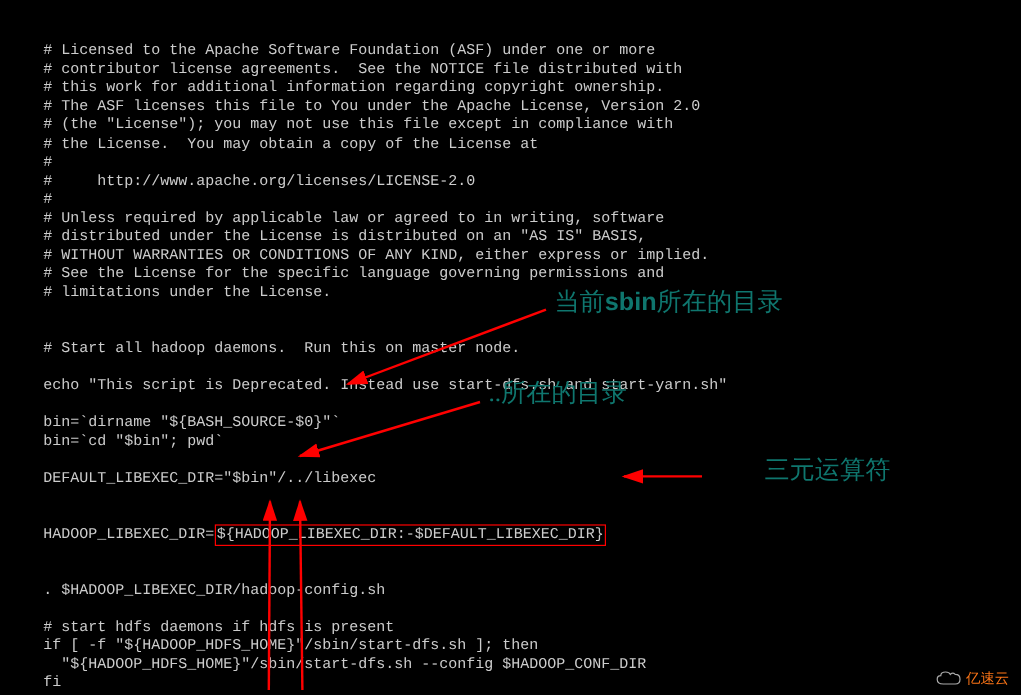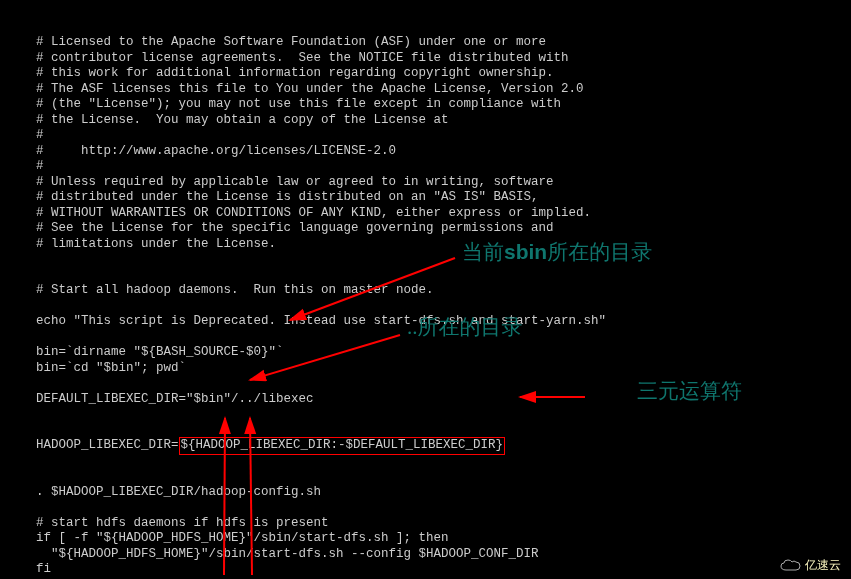--- a/index.html
+++ b/index.html
@@ -53,21 +53,21 @@
     align-items: center;
     gap: 3px;
   }
   .watermark .cloud {
     width: 22px;
     height: 14px;
     position: relative;
   }
   .watermark .cloud svg { display: block; }
   .watermark .wmtext {
-    color: #fef9c3;
+    color: #f97316;
     font-family: "Microsoft YaHei", sans-serif;
     font-size: 12px;
   }
 </style>
 </head>
 <body>
 
 <div class="code-area">
   <div id="lines-before"><span class="code-line"># Licensed to the Apache Software Foundation (ASF) under one or more</span><span class="code-line"># contributor license agreements.  See the NOTICE file distributed with</span><span class="code-line"># this work for additional information regarding copyright ownership.</span><span class="code-line"># The ASF licenses this file to You under the Apache License, Version 2.0</span><span class="code-line"># (the "License"); you may not use this file except in compliance with</span><span class="code-line"># the License.  You may obtain a copy of the License at</span><span class="code-line">#</span><span class="code-line">#     http://www.apache.org/licenses/LICENSE-2.0</span><span class="code-line">#</span><span class="code-line"># Unless required by applicable law or agreed to in writing, software</span><span class="code-line"># distributed under the License is distributed on an "AS IS" BASIS,</span><span class="code-line"># WITHOUT WARRANTIES OR CONDITIONS OF ANY KIND, either express or implied.</span><span class="code-line"># See the License for the specific language governing permissions and</span><span class="code-line"># limitations under the License.</span><span class="code-line"> </span><span class="code-line"> </span><span class="code-line"># Start all hadoop daemons.  Run this on master node.</span><span class="code-line"> </span><span class="code-line">echo "This script is Deprecated. Instead use start-dfs.sh and start-yarn.sh"</span><span class="code-line"> </span><span class="code-line">bin=`dirname "${BASH_SOURCE-$0}"`</span><span class="code-line">bin=`cd "$bin"; pwd`</span><span class="code-line"> </span><span class="code-line">DEFAULT_LIBEXEC_DIR="$bin"/../libexec</span></div>
   <span class="code-line"><span>HADOOP_LIBEXEC_DIR=</span><span class="highlight-box">${HADOOP_LIBEXEC_DIR:-$DEFAULT_LIBEXEC_DIR}</span></span>

